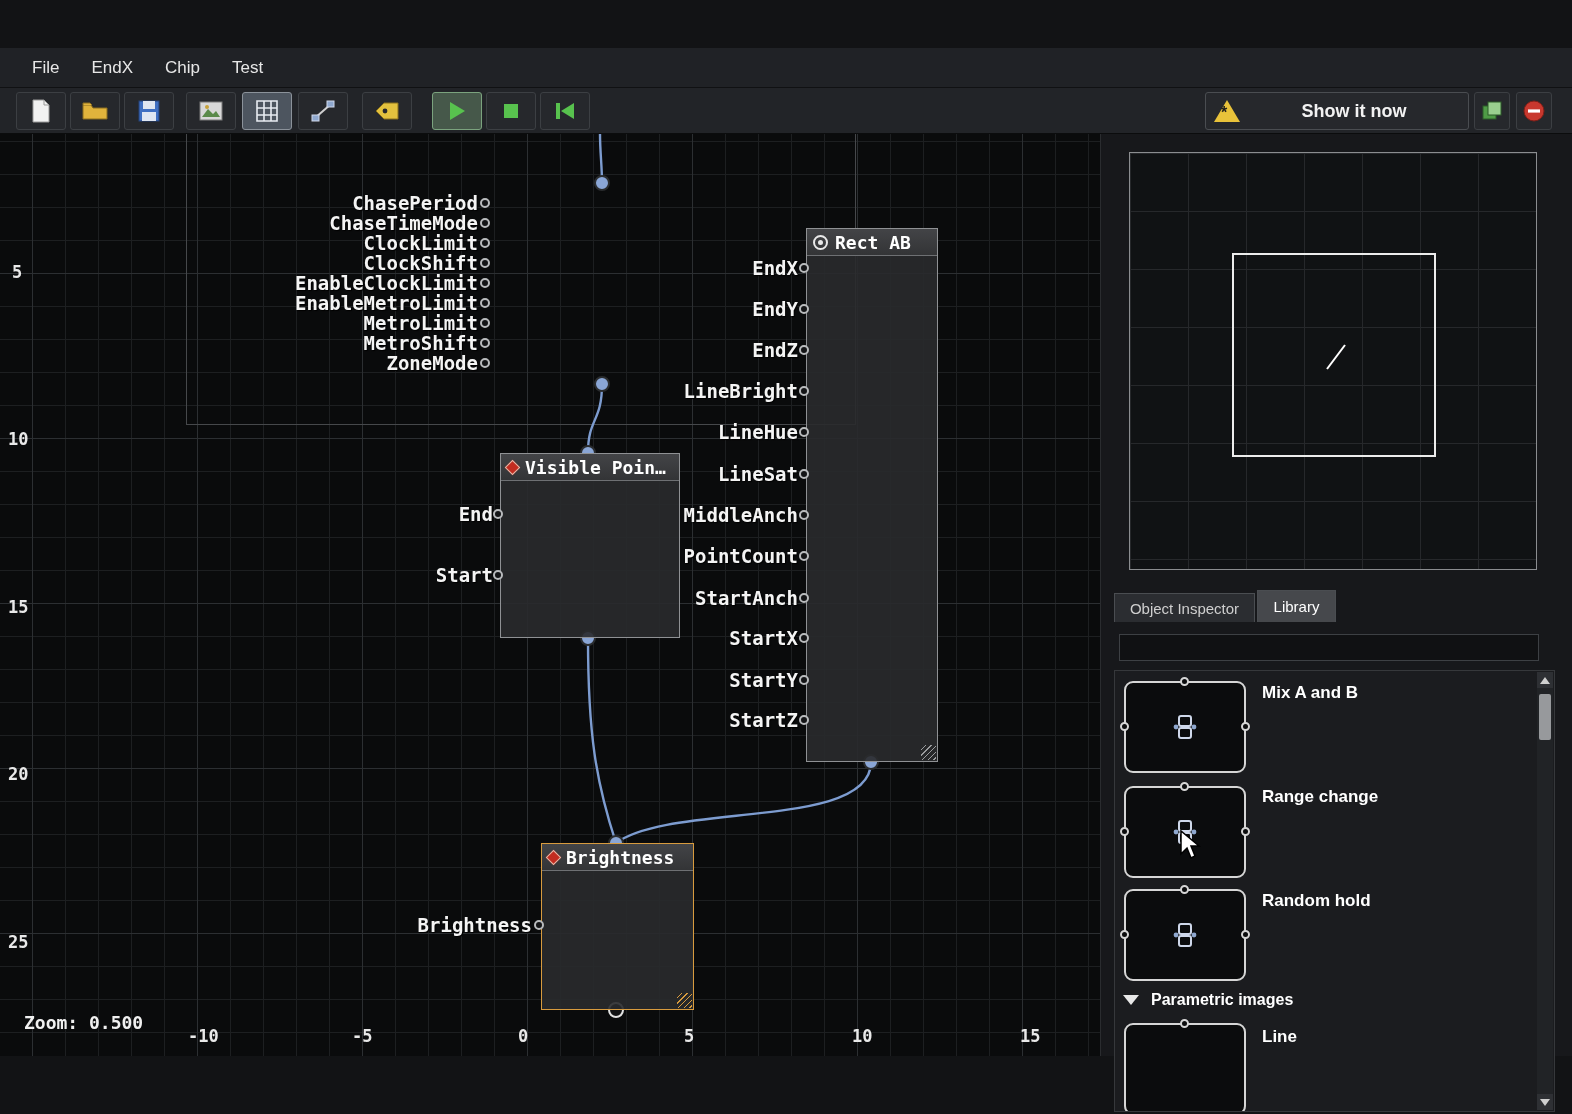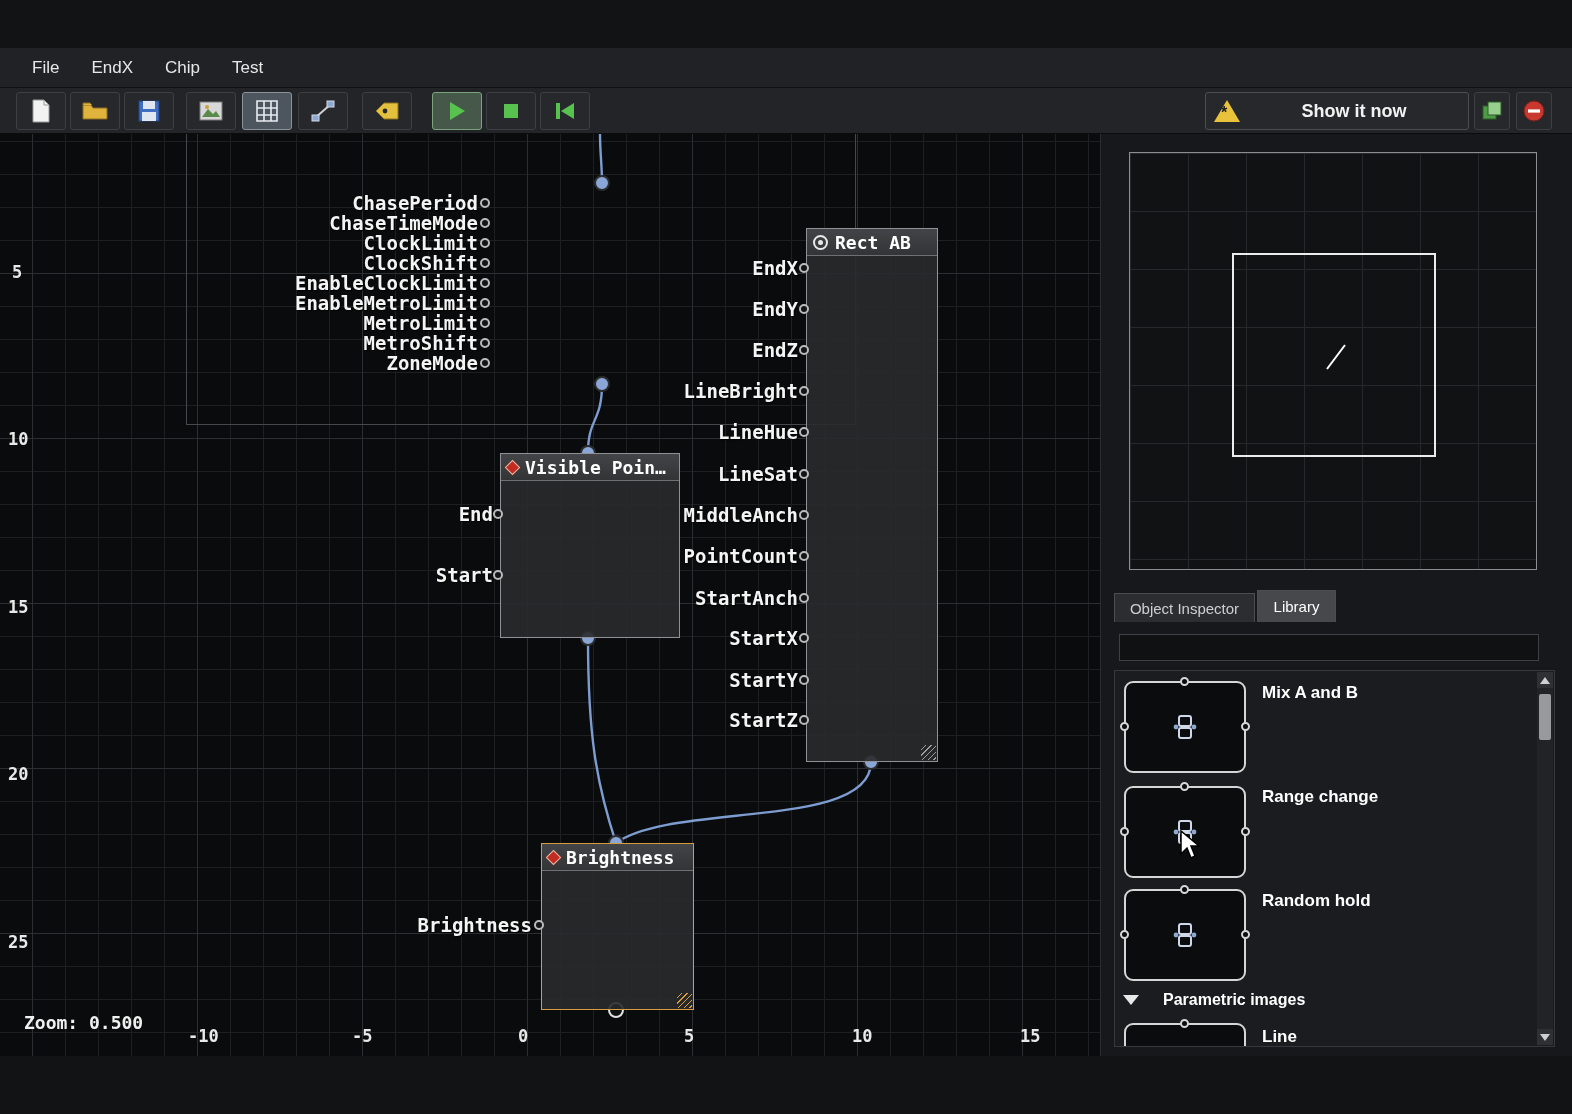--- a/index.html
+++ b/index.html
@@ -65,27 +65,27 @@
   
   .panel { position:absolute; left:1100px; top:134px; width:472px; height:922px; background:#17181b; border-left:1px solid #2a2c2f; }
   .preview { position:absolute; left:28px; top:18px; width:408px; height:418px; background:#101214; border:1px solid #8b8d90;
     background-image:linear-gradient(#26282b 1px,transparent 1px),linear-gradient(90deg,#26282b 1px,transparent 1px);
     background-size:58px 58px; }
   .preview-square { position:absolute; left:102px; top:100px; width:204px; height:204px; border:2px solid #ececec; }
   .tab { position:absolute; height:29px; display:flex; align-items:center; justify-content:center;
     font-size:15px; color:#cfcfcf; background:#2b2d31; border:1px solid #4a4d51; border-bottom:none; }
   .tab.active { background:#46484c; color:#ffffff; height:32px; top:456px; z-index:2; }
   .search-box { position:absolute; left:18px; top:500px; width:420px; height:27px; background:#101113; border:1px solid #3d4044; color:#ddd; font-size:15px; padding:0 6px; }
-  .liblist { position:absolute; left:13px; top:536px; width:441px; height:377px; background:#1b1c1f; border:1px solid #36383b; overflow:hidden; }
+  .liblist { position:absolute; left:13px; top:536px; width:441px; height:442px; background:#1b1c1f; border:1px solid #36383b; overflow:hidden; }
   .thumb { position:absolute; left:9px; width:122px; height:92px; background:#0b0c0d; border:2px solid #d6d6d6; border-radius:9px; }
   .thumb .pdot { position:absolute; width:9px; height:9px; border-radius:50%; background:#0b0c0d; border:2px solid #d6d6d6; }
   .pdot.l { left:-6px; top:50%; margin-top:-5px; } .pdot.r { right:-6px; top:50%; margin-top:-5px; } .pdot.t { top:-6px; left:50%; margin-left:-5px; }
   .thumb-glyph { position:absolute; left:50%; top:50%; transform:translate(-50%,-50%); }
   .lib-label { position:absolute; left:147px; color:#ffffff; font-size:17px; font-weight:bold; }
-  .section-row { position:absolute; left:8px; top:320px; display:flex; align-items:center; gap:24px; color:#fff; font-size:16px; font-weight:bold; }
+  .section-row { position:absolute; left:8px; top:320px; display:flex; align-items:center; gap:12px; color:#fff; font-size:16px; font-weight:bold; }
   .tri-down { width:0; height:0; border-left:8px solid transparent; border-right:8px solid transparent; border-top:10px solid #e8e8e8; }
   .vscroll { position:absolute; right:1px; top:1px; bottom:1px; width:16px; background:#212326; }
   .varrow { position:absolute; left:0; width:16px; height:16px; background:#2e3034; display:flex; align-items:center; justify-content:center; }
   .vthumb { position:absolute; left:2px; top:22px; width:12px; height:46px; background:#97999c; border-radius:2px; }
   .tri-up-s { width:0;height:0;border-left:5px solid transparent;border-right:5px solid transparent;border-bottom:7px solid #cfcfcf; }
   .tri-dn-s { width:0;height:0;border-left:5px solid transparent;border-right:5px solid transparent;border-top:7px solid #cfcfcf; }
 
   
   .statusbar { position:absolute; left:0; top:1056px; width:1572px; height:58px; background:#1b1d20; border-top:2px solid #050505; }
   .status-text { position:absolute; left:10px; top:14px; color:#ececec; font-size:17px; }

